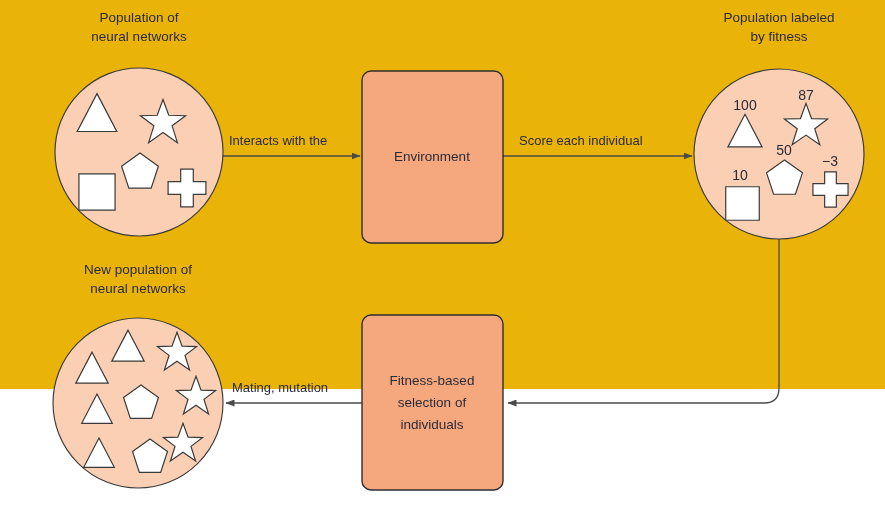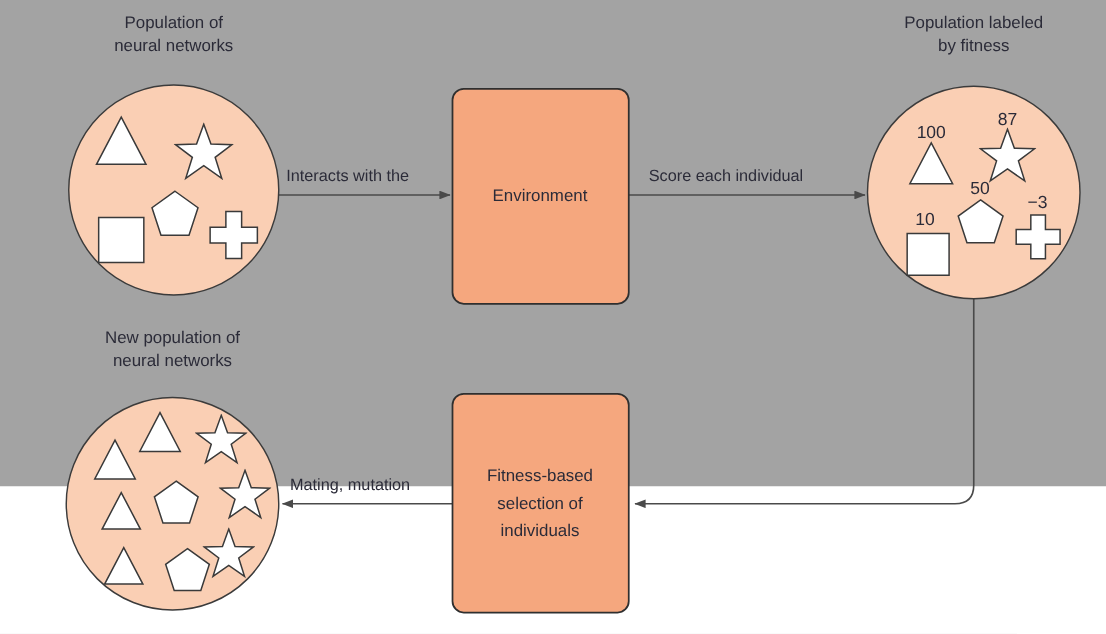--- a/index.html
+++ b/index.html
@@ -11,21 +11,21 @@
   body {
     width: 885px;
     height: 507px;
     overflow: hidden;
     font-family: "Liberation Sans", sans-serif;
   }
   #diagram-root {
     position: relative;
     width: 885px;
     height: 389px;
-    background: #a3a3a3;
+    background: #eab308;
   }
   svg#diagram-canvas {
     position: absolute;
     top: 0;
     left: 0;
     width: 885px;
     height: 507px;
     display: block;
   }
   .caption-text, .node-label, .edge-label, .fitness-label {

